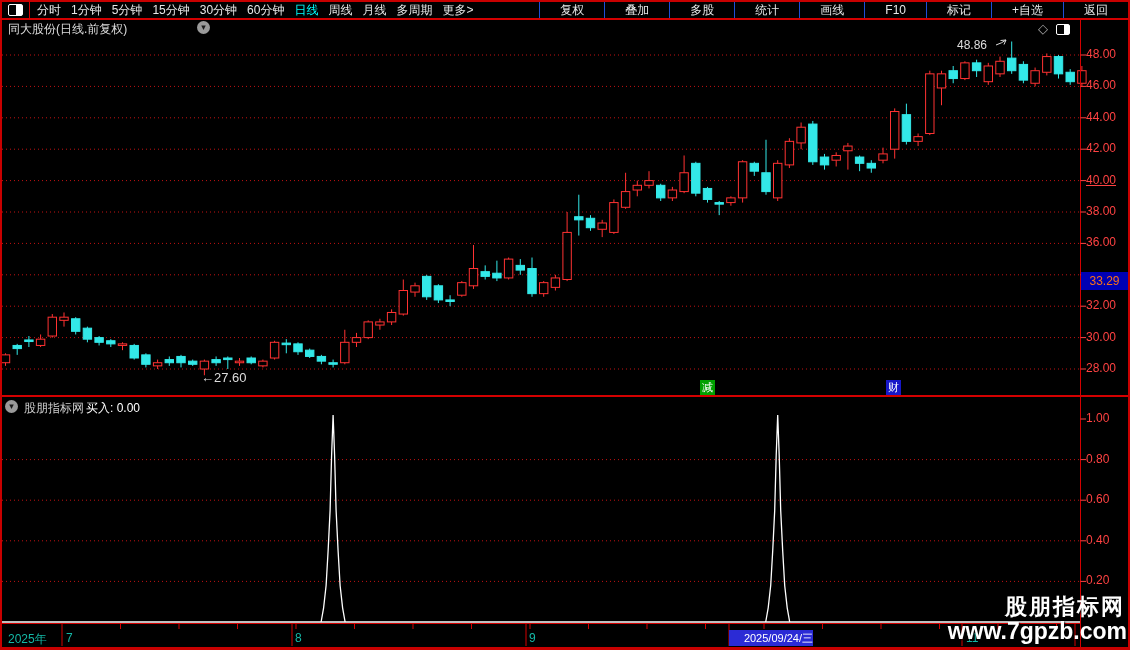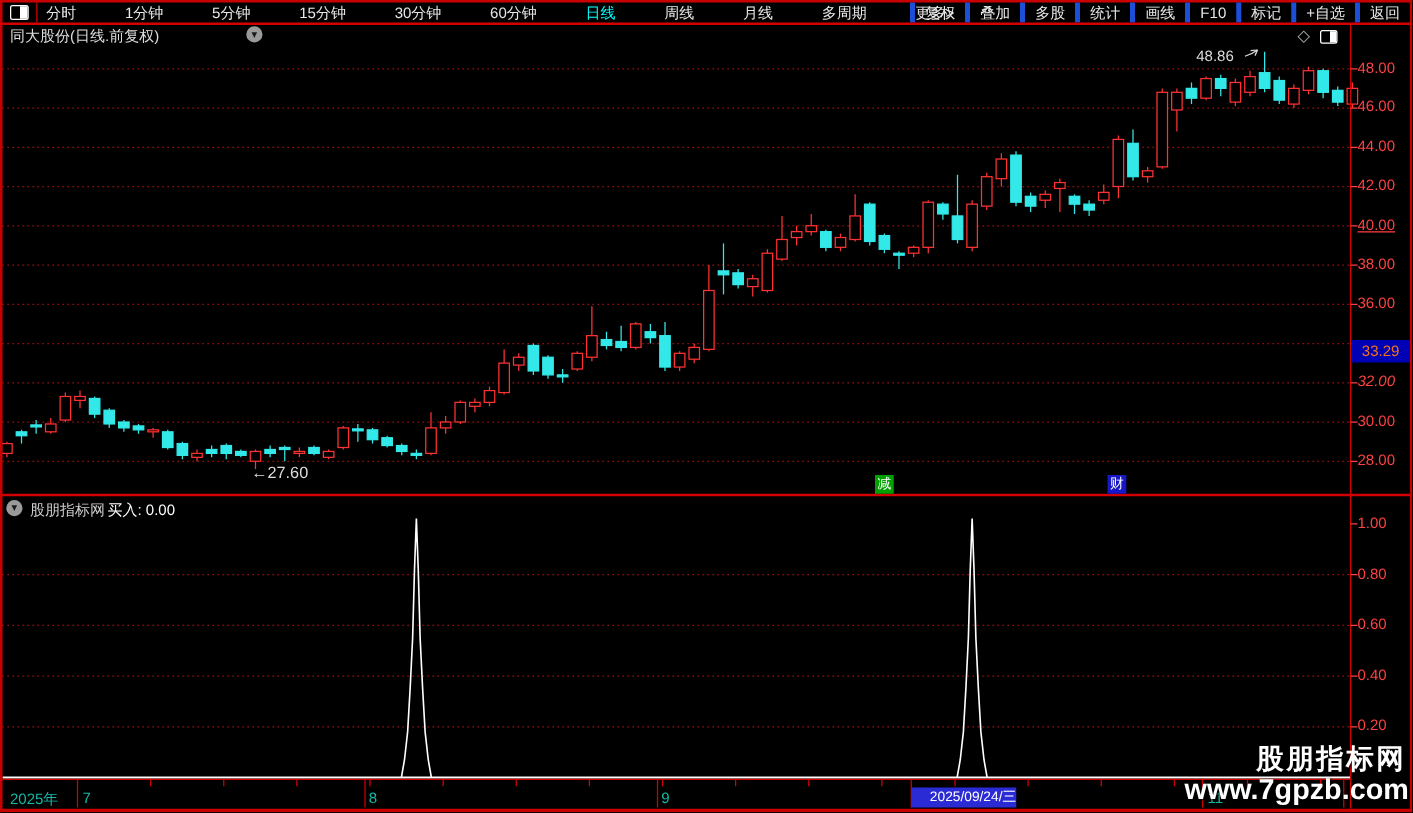--- a/index.html
+++ b/index.html
@@ -8,25 +8,25 @@
   .b-top{position:absolute;left:0;top:0;width:1130px;height:2px;background:#c80000;z-index:4;}
   .b-bot{position:absolute;left:0;top:647px;width:1130px;height:3px;background:#c80000;z-index:4;}
   .b-left{position:absolute;left:0;top:0;width:2px;height:650px;background:#c80000;z-index:4;}
   .b-right{position:absolute;left:1128px;top:0;width:2px;height:650px;background:#c80000;z-index:4;}
   .menubar{position:absolute;left:2px;top:2px;width:1126px;height:16px;display:flex;align-items:center;
            color:#e8e8e8;font-size:12px;z-index:5;}
   .menu-underline{position:absolute;left:0;top:18px;width:1130px;height:2px;background:#d40000;z-index:5;}
   .icon-box{width:27px;height:16px;border-right:1px solid #d40000;display:flex;align-items:center;justify-content:center;flex:0 0 auto;}
   .panel-icon{width:13px;height:10px;border:1px solid #fff;border-radius:2px;position:relative;}
   .panel-icon::after{content:'';position:absolute;right:0;top:0;width:6px;height:10px;background:#fff;}
-  #menu-left{display:flex;align-items:flex-start;padding-left:2px;gap:29px;}
+  #menu-left{display:flex;align-items:flex-start;padding-left:2px;}
   .mitem{padding:0 5px;line-height:16px;white-space:nowrap;}
   .mitem.active{color:#00ffff;}
   #menu-right{position:absolute;right:0;top:0;height:16px;display:flex;align-items:center;}
-  .ritem{padding:0 8px;border-left:4px solid #1d4ed8;line-height:16px;white-space:nowrap;}
+  .ritem{padding:0 20px;border-left:1px solid #1d4ed8;line-height:16px;white-space:nowrap;}
   .title-text{position:absolute;left:8px;top:21px;font-size:12px;color:#dddddd;z-index:3;}
   .chev{position:absolute;width:13px;height:13px;border-radius:50%;background:#9a9a9a;color:#1a1a1a;
         font-size:9px;line-height:13px;text-align:center;z-index:3;}
   .diamond-ic{position:absolute;left:1038px;top:21px;color:#aaaaaa;font-size:13px;z-index:3;}
   .splitbox-ic{position:absolute;left:1056px;top:24px;width:12px;height:9px;border:1px solid #fff;border-radius:2px;z-index:3;}
   .splitbox-ic::after{content:'';position:absolute;right:0;top:0;width:5px;height:9px;background:#fff;}
   #chart-svg{position:absolute;left:0;top:0;z-index:1;}
   .yl{position:absolute;left:1086px;width:42px;font-size:12px;color:#ff4242;z-index:2;}
   .pricetag{position:absolute;left:1081px;top:272px;width:47px;height:18px;background:#0000b4;color:#f97316;
             font-size:12px;line-height:18px;text-align:center;z-index:3;}
@@ -341,21 +341,21 @@
     </svg>
 
   <div id="y-axis-main">
       <div class="yl" style="top: 47px;">48.00</div>
       <div class="yl" style="top: 78.4px;">46.00</div>
       <div class="yl" style="top: 109.8px;">44.00</div>
       <div class="yl" style="top: 141.2px;">42.00</div>
       <div class="yl" style="top: 172.6px; text-decoration: underline;">40.00</div>
       <div class="yl" style="top: 204px;">38.00</div>
       <div class="yl" style="top: 235.4px;">36.00</div>
-      <div class="yl" style="top: 298.2px; font-style: italic;">32.00</div>
+      <div class="yl" style="top: 298.2px;">32.00</div>
       <div class="yl" style="top: 329.6px;">30.00</div>
       <div class="yl" style="top: 361px;">28.00</div>
     </div>
   <div id="y-axis-sub">
       <div class="yl" style="top: 411px;">1.00</div>
       <div class="yl" style="top: 451.6px;">0.80</div>
       <div class="yl" style="top: 492.2px;">0.60</div>
       <div class="yl" style="top: 532.8px;">0.40</div>
       <div class="yl" style="top: 573.4px;">0.20</div>
     </div>

